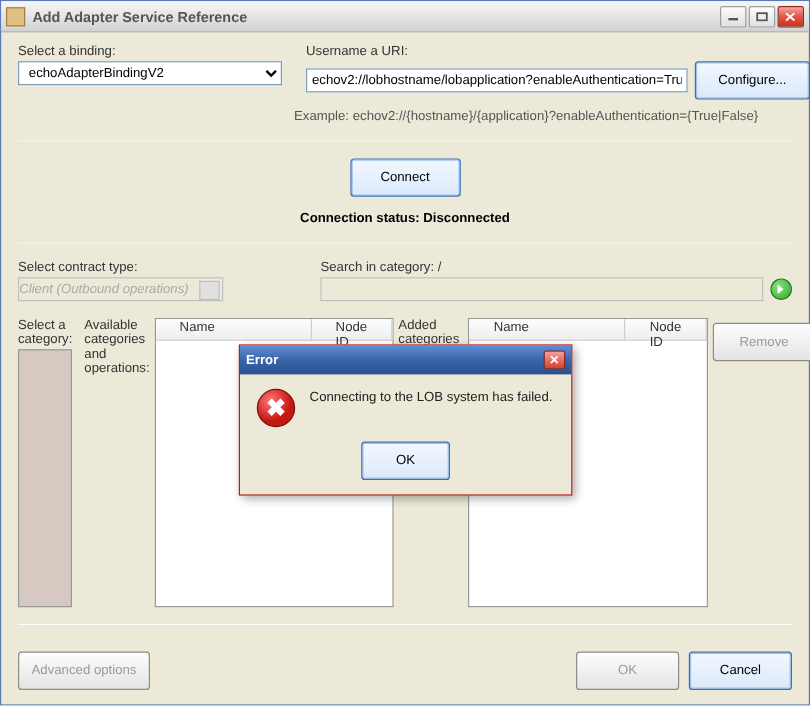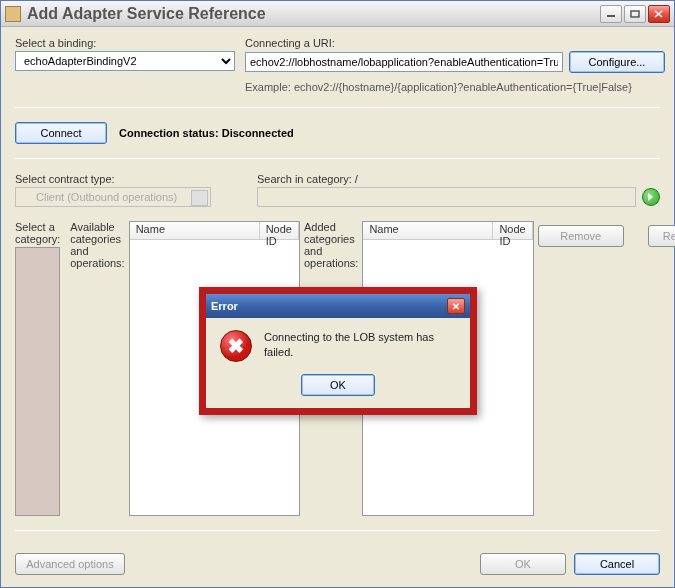--- a/index.html
+++ b/index.html
@@ -32,21 +32,21 @@
     width: 16px; height: 16px;
     margin-right: 6px;
     display: inline-block;
     background: #e0c080;
     border: 1px solid #a08040;
   }
   .titlebar .title-text {
     font-weight: bold;
     color: #555;
     flex: 1;
-    font-size: 16px;
+    font-size: 12px;
   }
   .winbtn {
     height: 18px;
     border: 1px solid #a0a0a0;
     background: linear-gradient(to bottom,#fdfdfd,#e0e0e0);
     margin-left: 2px;
     border-radius: 2px;
     display: flex;
     align-items: center;
     justify-content: center;
@@ -60,34 +60,34 @@
     color: #fff;
   }
   .client {
     flex: 1;
     padding: 10px 14px 12px 14px;
     display: flex;
     flex-direction: column;
     gap: 4px;
     position: relative;
   }
-  .row { display: flex; align-items: center; gap: 10px; }
+  .row { display: flex; align-items: center; gap: 20px; }
   .label { color: #333; margin-bottom: 2px; }
   .select, .input {
     height: 20px;
     border: 1px solid #7f9db9;
     background: #fff;
     padding: 0 4px;
     font-family: inherit;
     font-size: 11px;
   }
   .select { width: 220px; }
   .input.uri { width: 318px; }
   .btn {
-    height: 22px;
+    height: 32px;
     min-width: 86px;
     padding: 0 10px;
     border: 1px solid #8c8c8c;
     border-radius: 3px;
     background: linear-gradient(to bottom,#fdfdfd,#e4e4e4);
     font-family: inherit;
     font-size: 11px;
     cursor: default;
   }
   .btn:disabled { color: #999; }
@@ -96,32 +96,33 @@
     box-shadow: inset 0 0 0 1px #9cc2f0;
     background: linear-gradient(to bottom,#f3f8ff,#dbe8fb);
   }
   .example { color: #555; margin-top: 4px; margin-left: 230px; }
   .hr {
     height: 1px;
     background: #c8c8c8;
     margin: 10px 0;
     border-bottom: 1px solid #fff;
   }
-  .statusline { display: flex; align-items: center; gap: 12px; }
+  .statusline { display: flex; align-items: center; gap: 12px; flex-direction: column; }
   .statusline b { font-weight: bold; }
   .disabled-combo {
-    width: 196px;
+    width: 171px;
     height: 20px;
     border: 1px solid #c0c0c0;
     background: #ece9d8;
     color: #aaa;
-    padding: 0 20px;
+    padding: 0 0;
     display: flex;
     align-items: center;
     position: relative;
+    font-style: italic;
   }
   .disabled-combo::after {
     content: "";
     position: absolute; right: 2px; top: 2px;
     width: 15px; height: 14px;
     background: #e0e0e0;
     border: 1px solid #c0c0c0;
   }
   .searchbox {
     flex: 1;
@@ -158,41 +159,41 @@
     border: 1px solid #999;
     min-height: 60px;
   }
   .list-header {
     display: flex;
     background: linear-gradient(to bottom,#fdfdfd,#eee);
     border-bottom: 1px solid #ccc;
     height: 18px;
   }
   .list-header .col {
-    padding: 1px 6px;
+    padding: 1px 20px;
     border-right: 1px solid #ccc;
     color: #333;
   }
   .list-header .col.name { width: 130px; }
   .list-header .col.node { flex: 1; }
   .btnrow { display: flex; gap: 24px; margin-top: 4px; }
   .footer {
     display: flex;
     gap: 8px;
     margin-top: 8px;
     align-items: center;
   }
   .footer .spacer { flex: 1; }
 
   
   .modal {
     position: absolute;
     left: 198px; top: 260px;
     width: 278px;
-    border: 7px solid #b91c1c;
+    border: 1px solid #b91c1c;
     background: #ece9d8;
     box-shadow: 3px 3px 8px rgba(0,0,0,.35);
   }
   .modal .m-title {
     height: 24px;
     background: linear-gradient(to bottom,#5f8ed4 0%,#3a65aa 50%,#2c4f8e 100%);
     display: flex;
     align-items: center;
     padding: 0 5px;
     color: #fff;
@@ -253,21 +254,21 @@
   <div class="client">
 
     <div class="row" style="align-items:flex-start">
       <div style="width:222px">
         <div class="label">Select a binding:</div>
         <select class="select">
           <option>echoAdapterBindingV2</option>
         </select>
       </div>
       <div style="flex:1">
-        <div class="label">Connecting a URI:</div>
+        <div class="label">Username a URI:</div>
         <div class="row" style="gap:6px">
           <input class="input uri" value="echov2://lobhostname/lobapplication?enableAuthentication=True" style="">
           <button class="btn primary" style="min-width:96px">Configure...</button>
         </div>
       </div>
     </div>
 
     <div class="example">Example: echov2://{hostname}/{application}?enableAuthentication={True|False}</div>
 
     <div class="hr"></div>

